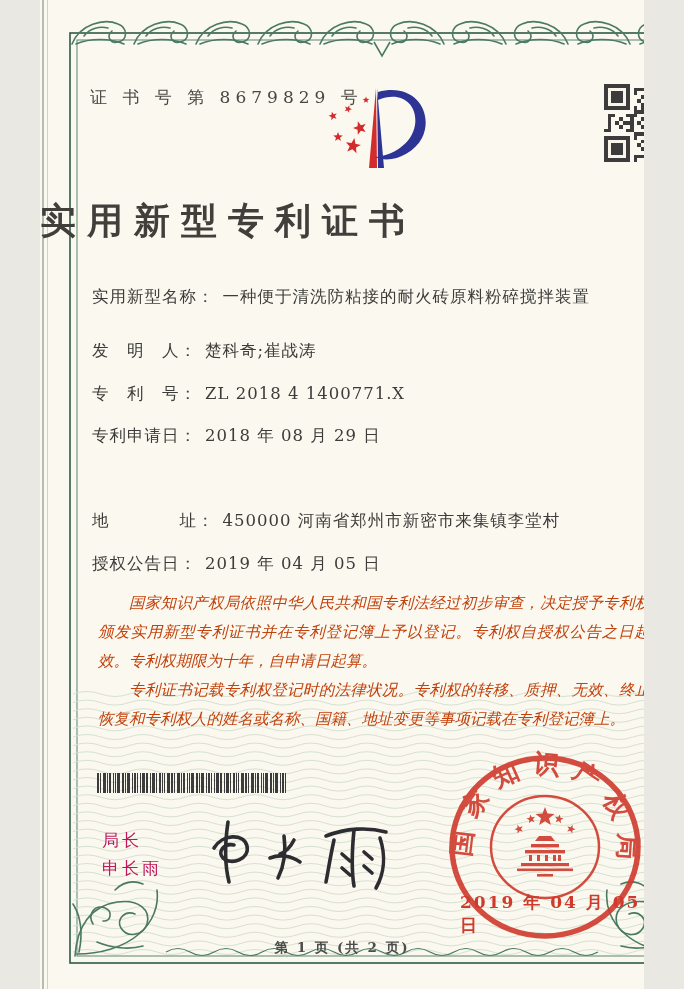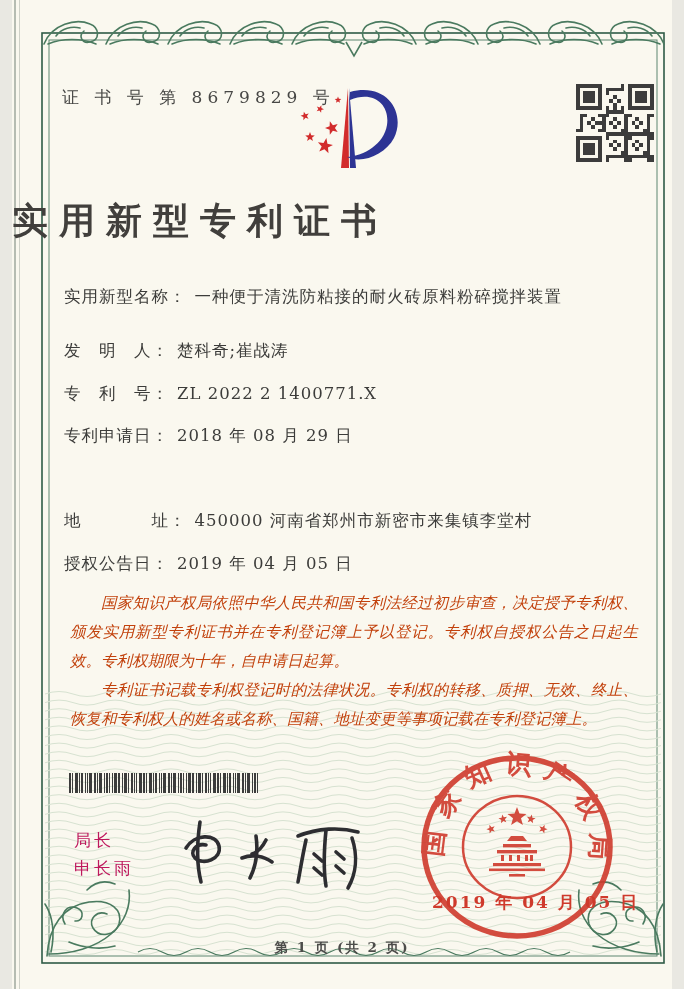--- a/index.html
+++ b/index.html
@@ -1,17 +1,17 @@
 <!DOCTYPE html>
 <html style="--paper: #faf8ef; --text_dark: #3a3a3a; --frame_green: #2f5b46; --frame_green_light: #5d8670; --ornament_green: #4a7a5f; --wave_green: #d7e2d1; --seal_red: #cf3a2c; --logo_blue: #2d3494; --logo_red: #d22c2c; --code_dark: #3c3c3c;"><head>
 <meta charset="utf-8">
 <style>
   html,body{margin:0;padding:0;background:#e9e8e2;}
   .paper{
-    position:relative;width:660px;height:989px;margin:0 auto;
+    position:relative;width:604px;height:989px;margin:0 auto;
     background:var(--paper,#faf8ef);
     font-family:"DejaVu Serif","Liberation Serif",serif;
     color:var(--text_dark,#3a3a3a);
     overflow:hidden;
   }
   .scan-edge{position:absolute;top:0;bottom:0;width:2px;background:#7d8a80;opacity:.55;}
   .scan-edge.e2{width:1px;opacity:.35;}
 
   
   #deco{position:absolute;left:0;top:0;z-index:0;}
@@ -294,21 +294,21 @@
 
   <div class="z title">实用新型专利证书</div>
 
   <div class="z row" style="top:286px">
     <span class="lbl">实用新型名称：</span><span class="val">一种便于清洗防粘接的耐火砖原料粉碎搅拌装置</span>
   </div>
   <div class="z row" style="top:340px">
     <span class="lbl">发　明　人：</span><span class="val">楚科奇;崔战涛</span>
   </div>
   <div class="z row" style="top:383px">
-    <span class="lbl">专　利　号：</span><span class="val">ZL 2022 2 1400771.X</span>
+    <span class="lbl">专　利　号：</span><span class="val">ZL 2018 4 1400771.X</span>
   </div>
   <div class="z row" style="top:425px">
     <span class="lbl">专利申请日：</span><span class="val">2018 年 08 月 29 日</span>
   </div>
   <div class="z row" style="top:510px">
     <span class="lbl">地　　　　址：</span><span class="val">450000 河南省郑州市新密市来集镇李堂村</span>
   </div>
   <div class="z row" style="top:553px;right:13px">
     <span class="lbl">授权公告日：</span><span class="val">2019 年 04 月 05 日</span>
   </div>

